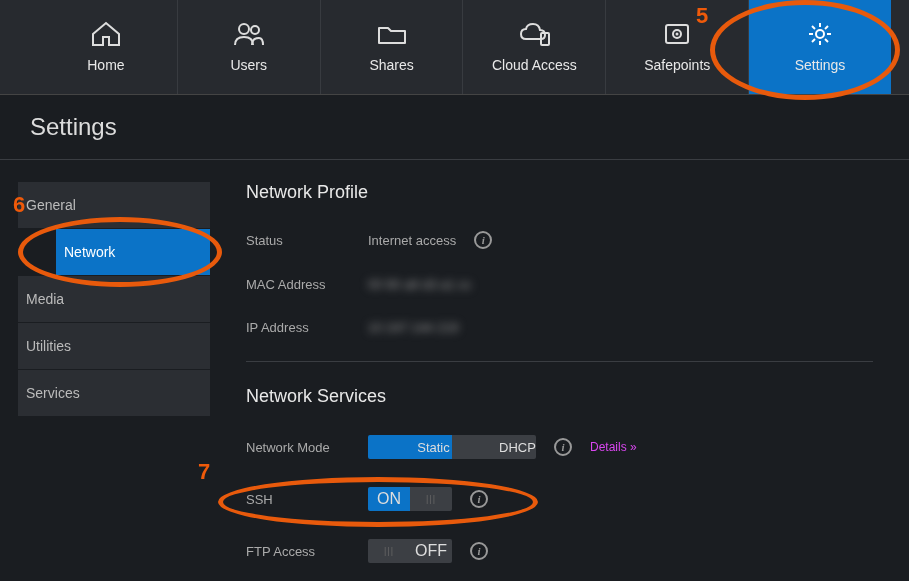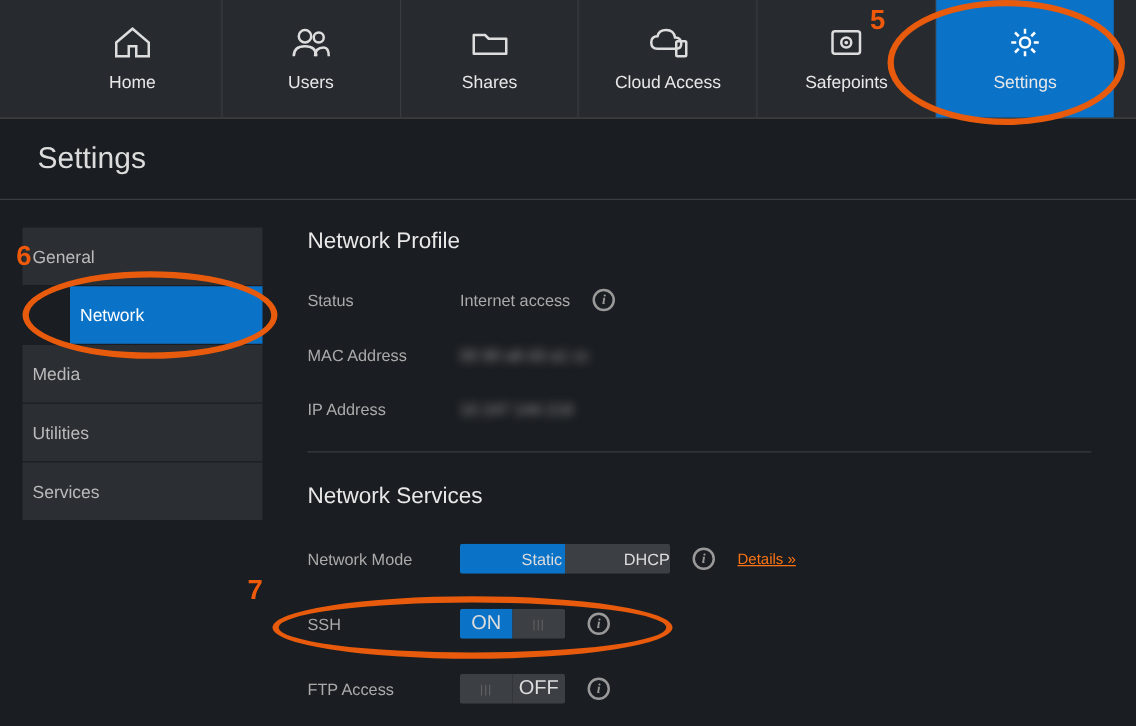--- a/index.html
+++ b/index.html
@@ -154,23 +154,22 @@
       background: #3c3f44;
       cursor: pointer;
     }
     .toggle-half.on { background: #0b73c7; }
     .toggle-half.grip {
       color: #666;
       letter-spacing: 1px;
       font-size: 9px;
     }
     .details-link {
-      color: #f97316;
+      color: #d946ef;
       font-size: 12px;
-      text-decoration: underline;
       cursor: pointer;
     }
     
     .annot-ellipse {
       position: absolute;
       border: 5px solid #e85a0c;
       border-radius: 50%;
       pointer-events: none;
     }
     .annot-num {

